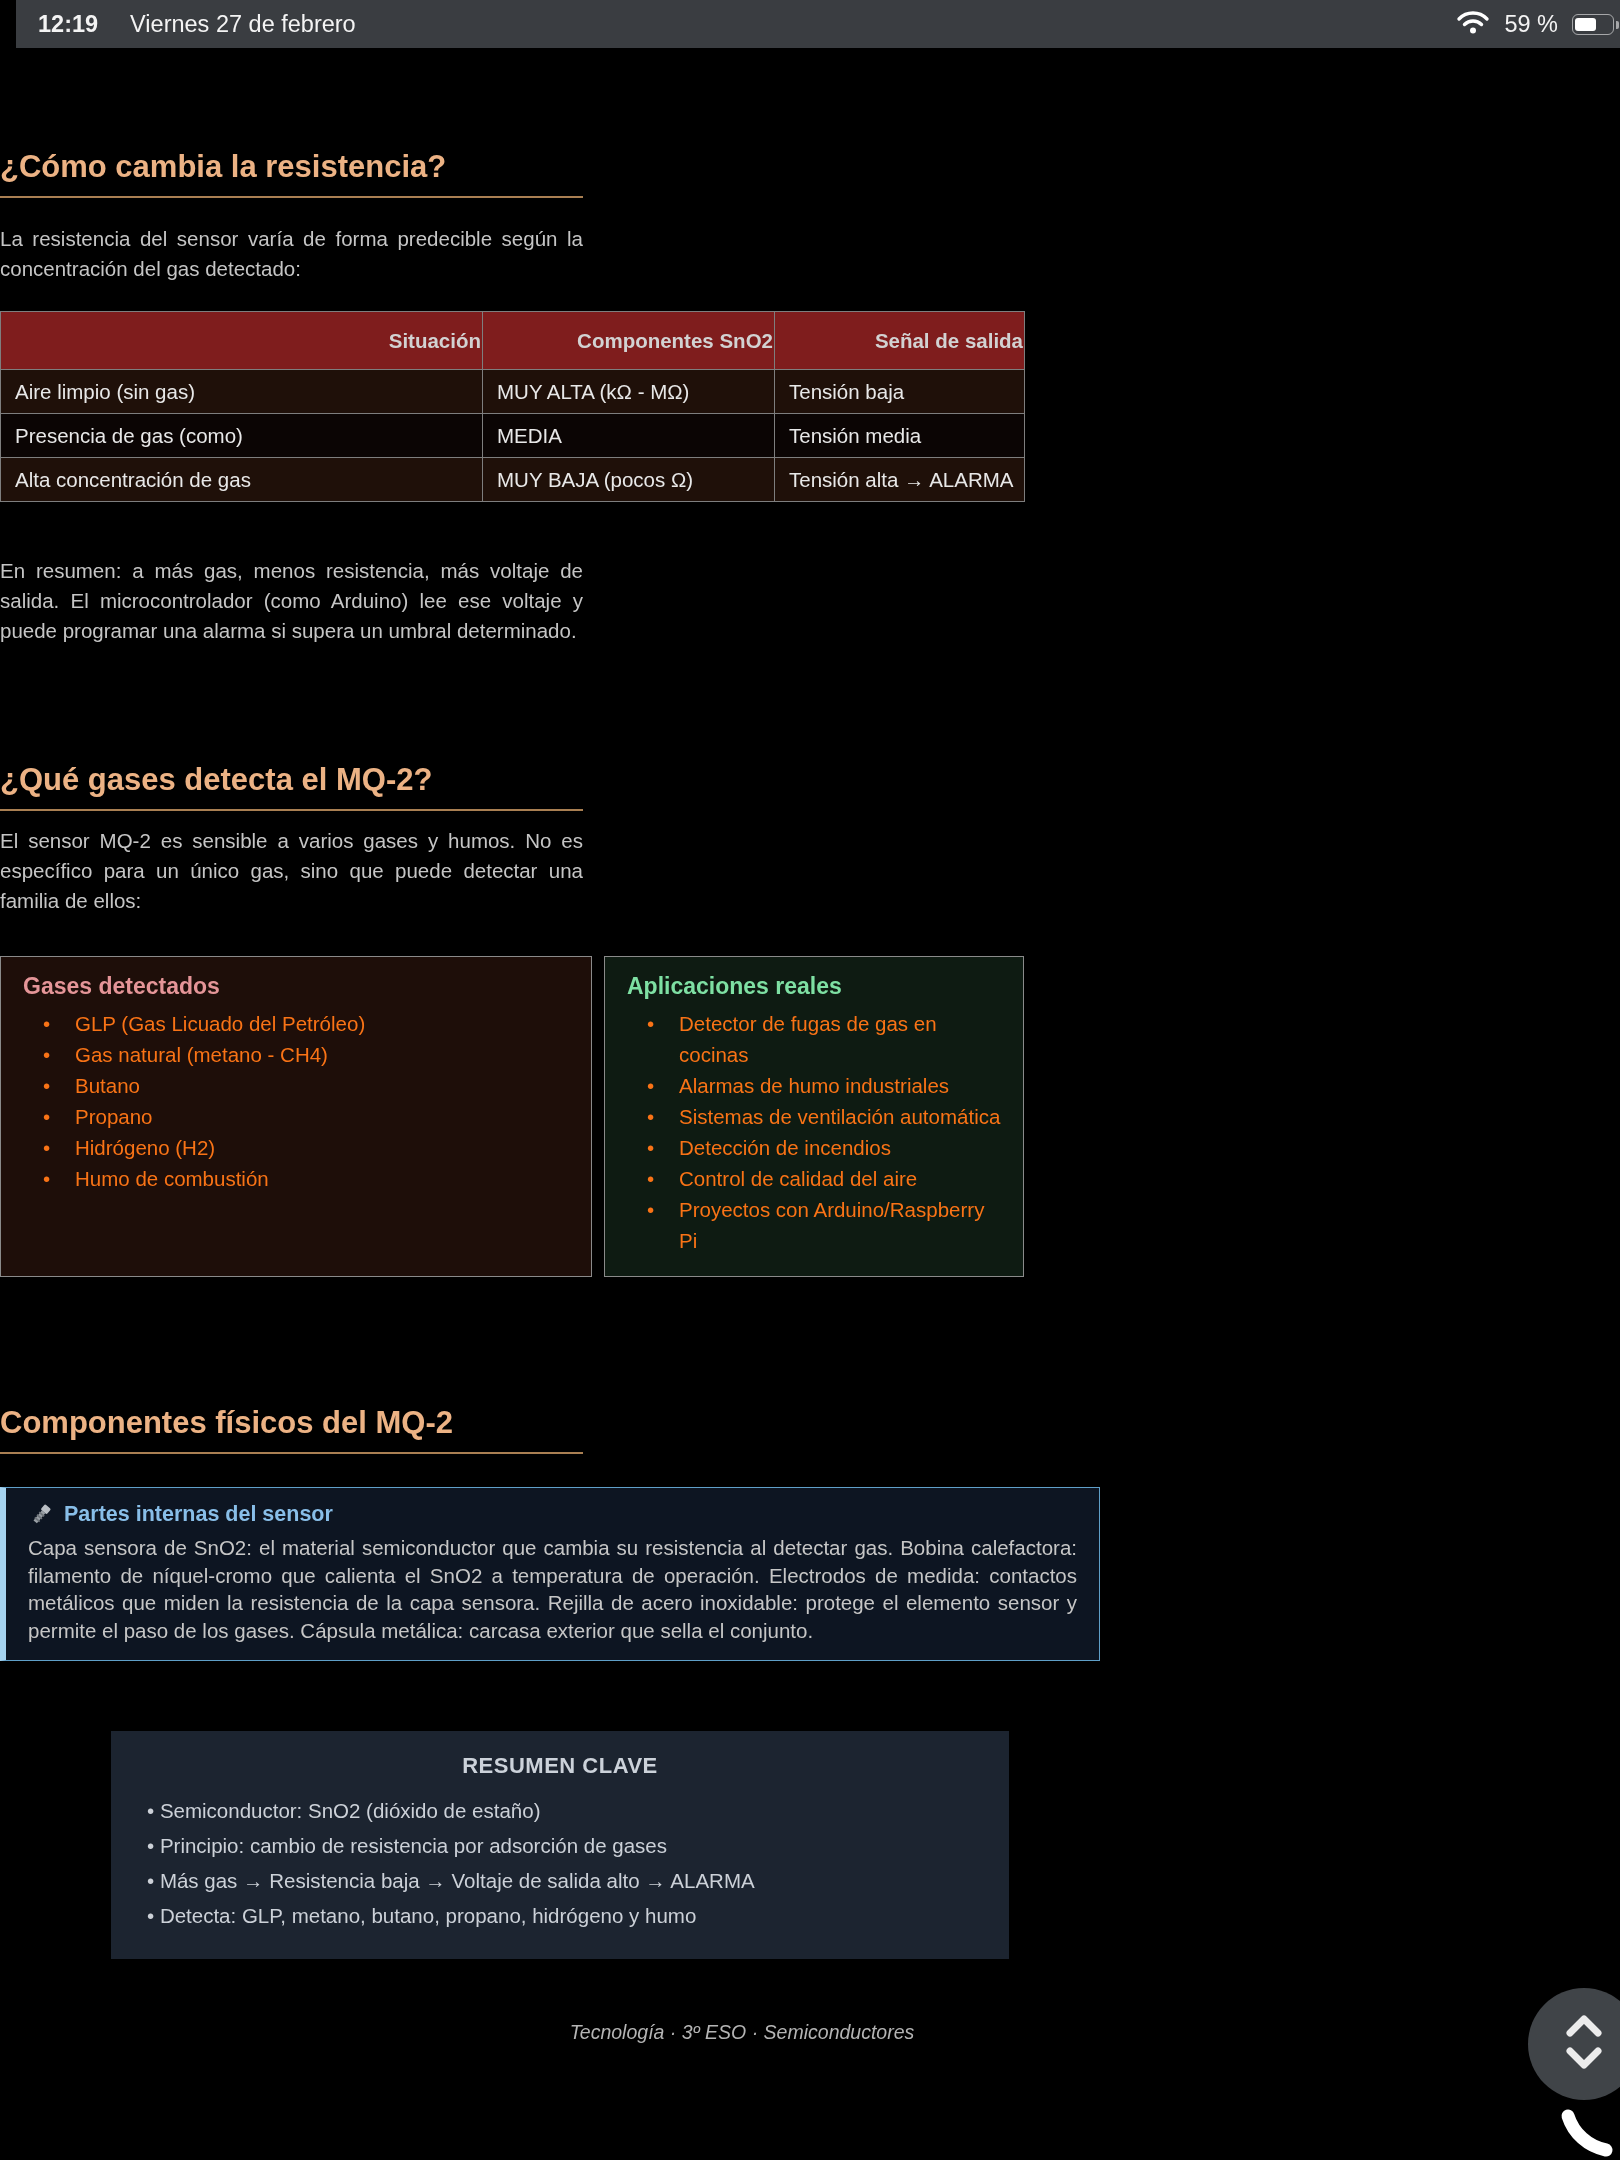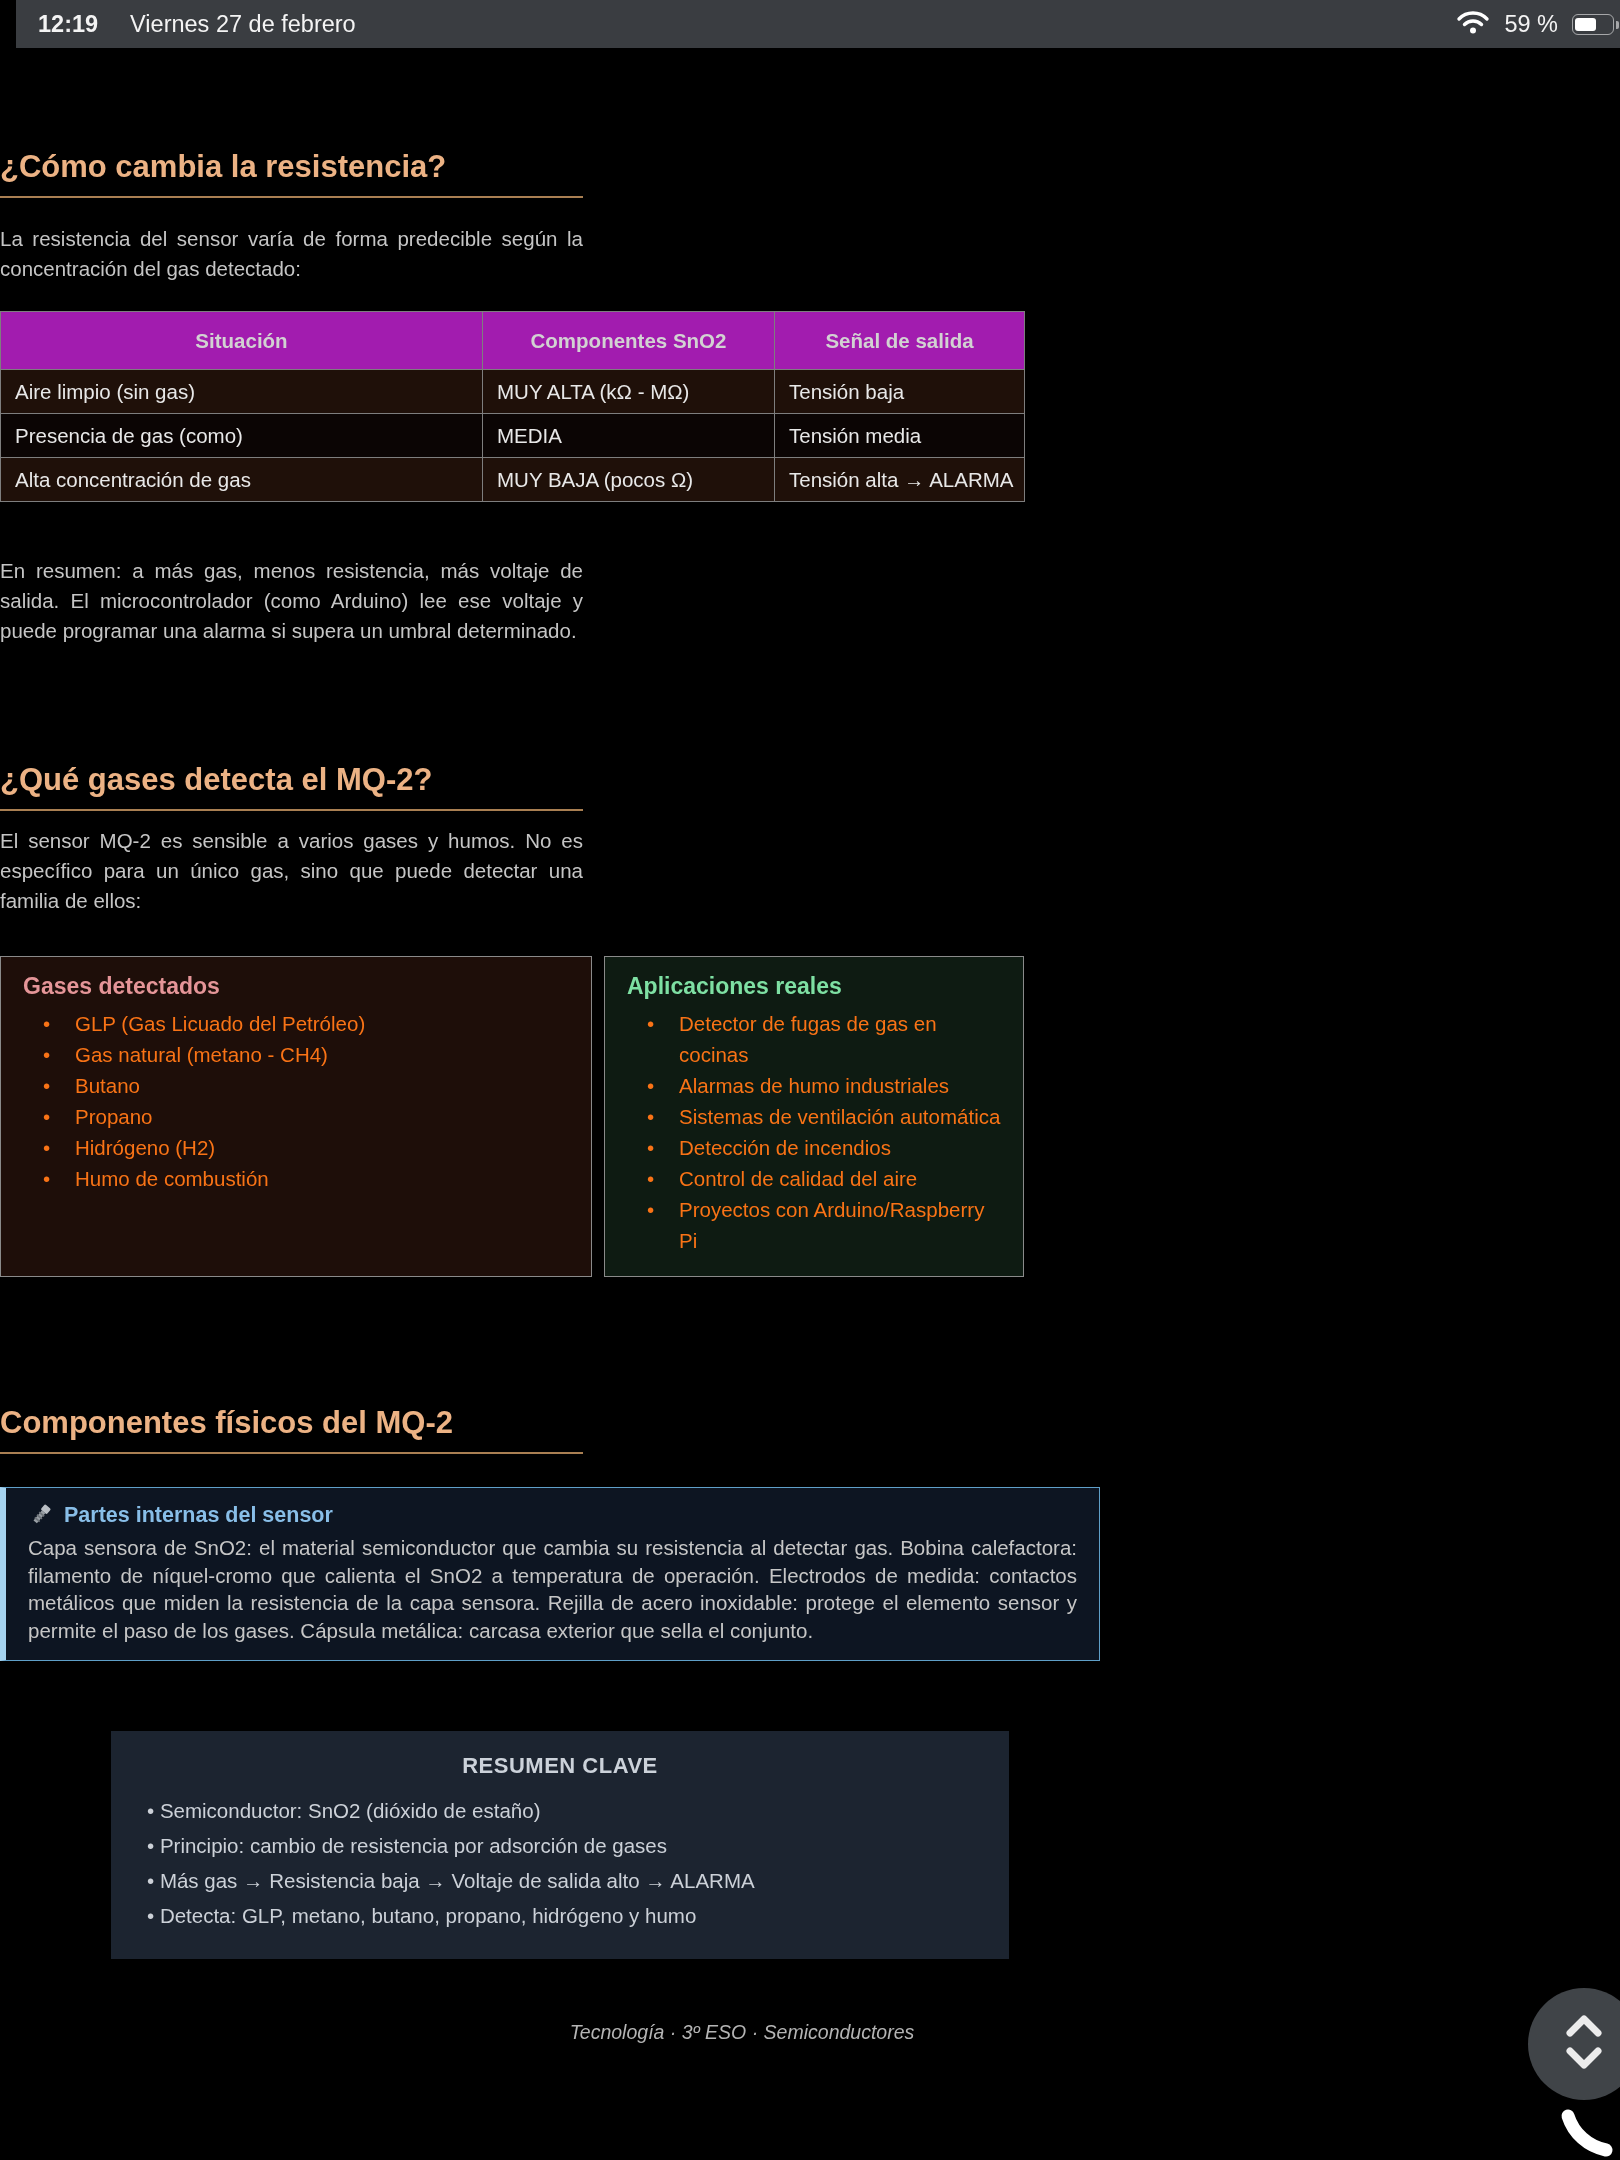--- a/index.html
+++ b/index.html
@@ -24,40 +24,40 @@
   h1.h3{margin-top:127px;}
   .rule{border:none;border-top:2px solid #a97f52;width:583px;margin:0;}
   p.body{width:583px;text-align:justify;font-size:20.5px;line-height:30px;color:#c5c5c5;margin:26px 0 0;}
   p.body.intro2{margin-top:15px;}
   p.body.intro3{margin-top:25px;}
   p.body.summary{margin-top:54px;}
   
   table.sensor{border-collapse:collapse;table-layout:fixed;width:1024px;margin-top:27px;
     font-size:20.5px;}
   table.sensor th,table.sensor td{border:1px solid #7e7e7e;overflow:hidden;white-space:nowrap;}
-  table.sensor th{background:#a21caf;color:#d2d2d2;font-weight:700;height:55px;text-align:center;}
+  table.sensor th{background:#7f1d1d;color:#d2d2d2;font-weight:700;height:55px;text-align:right;}
   table.sensor td{height:43px;color:#e8e8e8;padding:0 0 0 14px;}
   .c1{width:482px;} .c2{width:292px;} .c3{width:250px;}
   tr.odd td{background:#1f1009;}
   tr.even td{background:#0b0504;}
   
   .boxes{display:flex;gap:12px;margin-top:40px;align-items:stretch;}
   .gbox{box-sizing:border-box;border:1px solid #8a8a8a;padding:16px 22px 20px;}
   .gbox.gases{width:592px;background:#1e0e09;flex:none;}
   .gbox.aplic{width:420px;background:#0e1b12;flex:none;}
   .gbox h4{margin:0 0 8px;font-size:23px;font-weight:700;}
   .gbox.gases h4{color:#e59598;}
   .gbox.aplic h4{color:#7ee0a3;}
   .gbox ul{list-style:none;margin:0;padding:0;font-size:20.5px;line-height:31px;color:#f97316;}
   .gbox li{position:relative;padding-left:52px;}
   .gbox li::before{content:"•";position:absolute;left:20px;}
   
   .callout{box-sizing:border-box;width:1100px;margin-top:33px;background:#0d1522;
     border:1px solid #5f9fc8;border-left:6px solid #a6d3ef;padding:14px 22px 16px;}
-  .callout .ctitle{display:flex;align-items:center;gap:10px;font-size:21.5px;font-weight:700;
+  .callout .ctitle{display:flex;align-items:flex-start;gap:10px;font-size:21.5px;font-weight:700;
     color:#88bee8;margin-bottom:6px;}
   .callout .ctext{font-size:20.5px;line-height:27.5px;text-align:justify;color:#c6c6c6;}
   
   .resumen{box-sizing:border-box;width:898px;margin:70px 0 0 111px;background:#1c2430;
     padding:22px 36px 26px;}
   .resumen h5{margin:0 0 14px;text-align:center;font-size:22px;font-weight:700;color:#ccd2da;
     letter-spacing:.5px;}
   .resumen ul{list-style:none;margin:0;padding:0;font-size:20.5px;line-height:35px;color:#ccd1d8;}
   .resumen li::before{content:"• ";}
   

